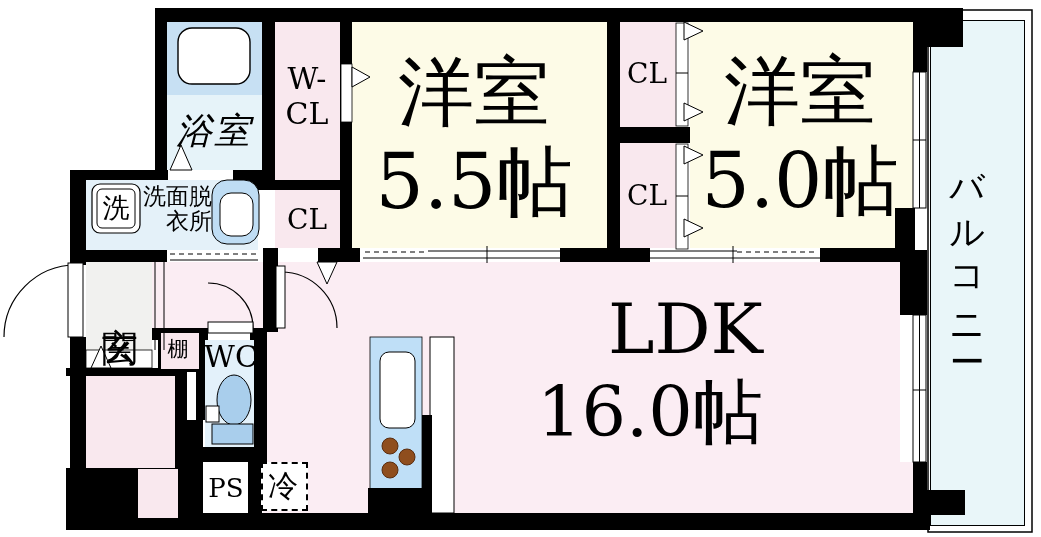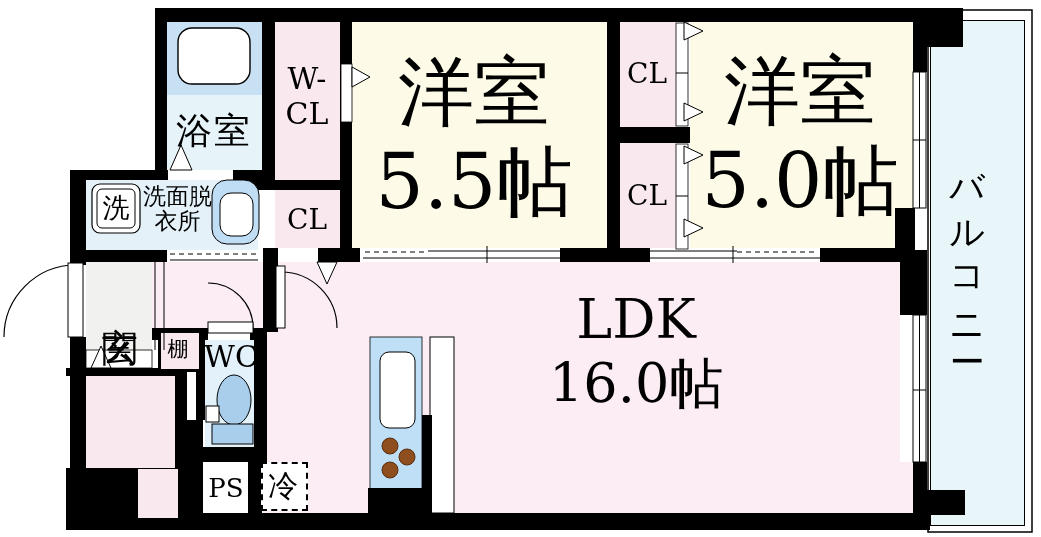--- a/index.html
+++ b/index.html
@@ -3,21 +3,21 @@
 <meta charset="utf-8">
 <style>
   html,body{margin:0;padding:0;background:#fff;}
   .plan{position:relative;width:1041px;height:537px;background:#ffffff;overflow:hidden;
         font-family:"DejaVu Serif","Liberation Serif",serif;color:#000;}
   .fill{position:absolute;}
   .wall{position:absolute;background:#000;}
   .gap{position:absolute;background:#fff;}
   .lbl{position:absolute;white-space:pre-line;line-height:1.15;text-align:center;
        transform:translate(-50%,-50%);color:#000;}
-  .lbl-tl{position:absolute;white-space:pre-line;text-align:center;transform:none;color:#000;}
+  .lbl-tl{position:absolute;white-space:pre-line;text-align:right;transform:none;color:#000;}
   .vert{writing-mode:vertical-rl;text-orientation:upright;}
   .c-pink{background:#F9E8EE;}
   .c-ldk{background:#FBEDF3;}
   .c-cream{background:#FDFBE7;}
   .c-bathu{background:#C7E0F3;}
   .c-bathl{background:#E6F3F9;}
   .c-wash{background:#E4F1F9;}
   .c-wc{background:#E3F1FA;}
   .c-balc{background:#E9F6F9;border:1px solid #000;}
   .c-gray{background:#F1F1EF;}
@@ -160,35 +160,35 @@
     <line x1="170" y1="260" x2="258" y2="260" stroke="#000" stroke-width="1"></line>
 
     <rect x="913" y="72" width="13" height="136" fill="#fff" stroke="#000" stroke-width="1"></rect>
     <line x1="919.5" y1="72" x2="919.5" y2="208" stroke="#000" stroke-width="1"></line>
     <line x1="913" y1="140" x2="926" y2="140" stroke="#000" stroke-width="1"></line>
     <rect x="913" y="315" width="13" height="147" fill="#fff" stroke="#000" stroke-width="1"></rect>
     <line x1="919.5" y1="315" x2="919.5" y2="462" stroke="#000" stroke-width="1"></line>
     <line x1="913" y1="390" x2="926" y2="390" stroke="#000" stroke-width="1"></line>
   </svg>
 
-  <div class="lbl" style="left:214px;top:131px;font-size:36px;letter-spacing:2px;">浴室</div>
+  <div class="lbl" style="left:214px;top:131px;font-size:36px;letter-spacing:2px;font-style:italic;">浴室</div>
   <div class="lbl" style="left:307px;top:96px;font-size:30px;">W-
 CL</div>
   <div class="lbl" style="left:307px;top:220px;font-size:28px;">CL</div>
   <div class="lbl-tl" style="left:143px;top:184px;font-size:23px;line-height:1.1;white-space:pre-line;">洗面脱
 衣所</div>
   <div class="lbl" style="left:116px;top:208px;font-size:27px;">洗</div>
   <div class="lbl" style="left:474px;top:137px;font-size:76px;line-height:1.18;">洋室
 5.5帖</div>
   <div class="lbl" style="left:647px;top:74px;font-size:28px;">CL</div>
   <div class="lbl" style="left:647px;top:196px;font-size:28px;">CL</div>
   <div class="lbl" style="left:800px;top:136px;font-size:76px;line-height:1.18;">洋室
 5.0帖</div>
   <div class="lbl vert" style="left:967px;top:250px;font-size:35px;letter-spacing:9px;">バルコニー</div>
   <div class="lbl vert" style="left:120px;top:304px;font-size:36px;letter-spacing:6px;">玄関</div>
   <div class="lbl" style="left:178px;top:349px;font-size:21px;">棚</div>
   <div class="lbl" style="left:231px;top:357px;font-size:30px;">WC</div>
   <div class="lbl" style="left:226px;top:489px;font-size:26px;">PS</div>
   <div class="lbl" style="left:283px;top:486px;font-size:30px;">冷</div>
-  <div class="lbl-tl" style="left:537px;top:288px;font-size:54px;line-height:1.18;white-space:pre-line;margin-left:12px;">LDK
+  <div class="lbl-tl" style="left:537px;top:288px;font-size:70px;line-height:1.18;white-space:pre-line;">LDK
 16.0帖</div>
 
 </div>
 
 </body></html>

